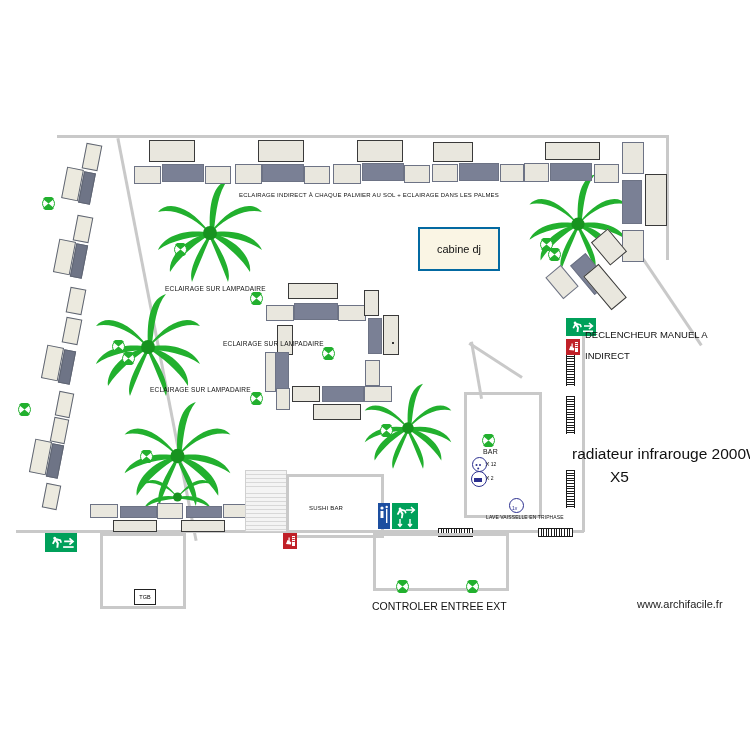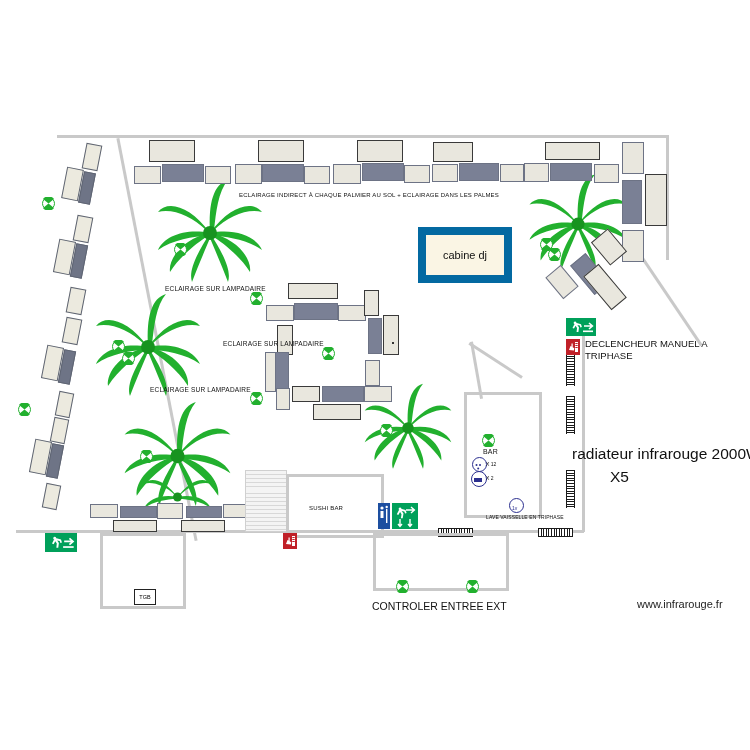--- a/index.html
+++ b/index.html
@@ -23,21 +23,21 @@
   .lounger-d{background:#6e7486;border:1.5px solid #5e6472;}
 
   
   .lbl{position:absolute;color:#111;white-space:nowrap;}
   .lbl-tiny{font-size:5px;letter-spacing:.1px;}
   .lbl-sm{font-size:6px;letter-spacing:.2px;}
   .lbl-md{font-size:9.5px;}
   .lbl-xl{font-size:15.5px;}
 
   
-  .djbox{position:absolute;background:#faf5e4;border:8px solid #0369a1;
+  .djbox{position:absolute;background:#faf5e4;border:2px solid #0369a1;
          display:flex;align-items:center;justify-content:center;
          font-size:11px;color:#111;}
 
   
   .roombox{position:absolute;border:3px solid #c9c9c9;background:transparent;}
 
   
   .glite{position:absolute;width:13px;height:13px;}
   .glite svg{display:block;}
 
@@ -414,22 +414,22 @@
   <div class="fire" style="left:566px;top:339px;width:14px;height:16px;">
     <svg width="14" height="16" viewBox="0 0 14 16">
       <rect width="14" height="16" fill="#c02028"></rect>
       <path d="M3 11 l1.5-4 l1 0.6 l0 -3 l1.2 0 l0 3.6 l1.6 1 l-0.4 2.4Z" fill="#fff"></path>
       <rect x="9" y="3" width="3" height="10" fill="#fff"></rect>
       <rect x="9.3" y="4" width="2.4" height="1" fill="#c02028"></rect>
       <rect x="9.3" y="6" width="2.4" height="1" fill="#c02028"></rect>
       <rect x="9.3" y="8" width="2.4" height="1" fill="#c02028"></rect>
     </svg>
   </div>
-  <div class="lbl lbl-md" style="left:585px;top:338px;">DECLENCHEUR MANUEL A</div>
-  <div class="lbl lbl-md" style="left:585px;top:350px;">TRIPHASE</div>
+  <div class="lbl lbl-md" style="left:585px;top:329px;">DECLENCHEUR MANUEL A</div>
+  <div class="lbl lbl-md" style="left:585px;top:350px;">INDIRECT</div>
 
   <div class="exit" style="left:45px;top:533px;width:32px;height:19px;">
     <svg width="32" height="19" viewBox="0 0 30 18">
       <rect width="30" height="18" fill="#00a05a"></rect>
       <path d="M9 3.5 a1.4 1.4 0 1 0 0.1 0 M8.5 6 l-2 4 l1.5 0.6 l1.6-2.8 l1.4 2.2 l-0.4 4 l1.8 0 l0.6-4.6 l-1.6-2.4 l2.4 0.6 l0.6 1.8 l1.5-0.4 l-0.9-2.8 l-4.2-1.2Z" fill="#fff"></path>
       <path d="M18 8 h8 M23 5 l3.4 3 l-3.4 3" stroke="#fff" stroke-width="1.6" fill="none"></path>
       <rect x="17" y="12.5" width="10" height="1.6" fill="#fff"></rect>
     </svg>
   </div>
 
@@ -488,15 +488,15 @@
 
   <div class="lbl lbl-sm" style="left:165px;top:285px;font-size:6.5px;">ECLAIRAGE SUR LAMPADAIRE</div>
   <div class="lbl lbl-sm" style="left:223px;top:340px;font-size:6.5px;">ECLAIRAGE SUR LAMPADAIRE</div>
   <div class="lbl lbl-sm" style="left:150px;top:386px;font-size:6.5px;">ECLAIRAGE SUR LAMPADAIRE</div>
 
   <div class="lbl lbl-xl" style="left:572px;top:445px;">radiateur infrarouge 2000W</div>
   <div class="lbl lbl-xl" style="left:610px;top:468px;">X5</div>
 
   <div class="lbl lbl-md" style="left:372px;top:600px;font-size:10.5px;">CONTROLER ENTREE EXT</div>
 
-  <div class="footer" style="left:637px;top:598px;">www.infrarouge.fr</div>
+  <div class="footer" style="left:637px;top:598px;">www.archifacile.fr</div>
 
 </div>
 
 </body></html>

